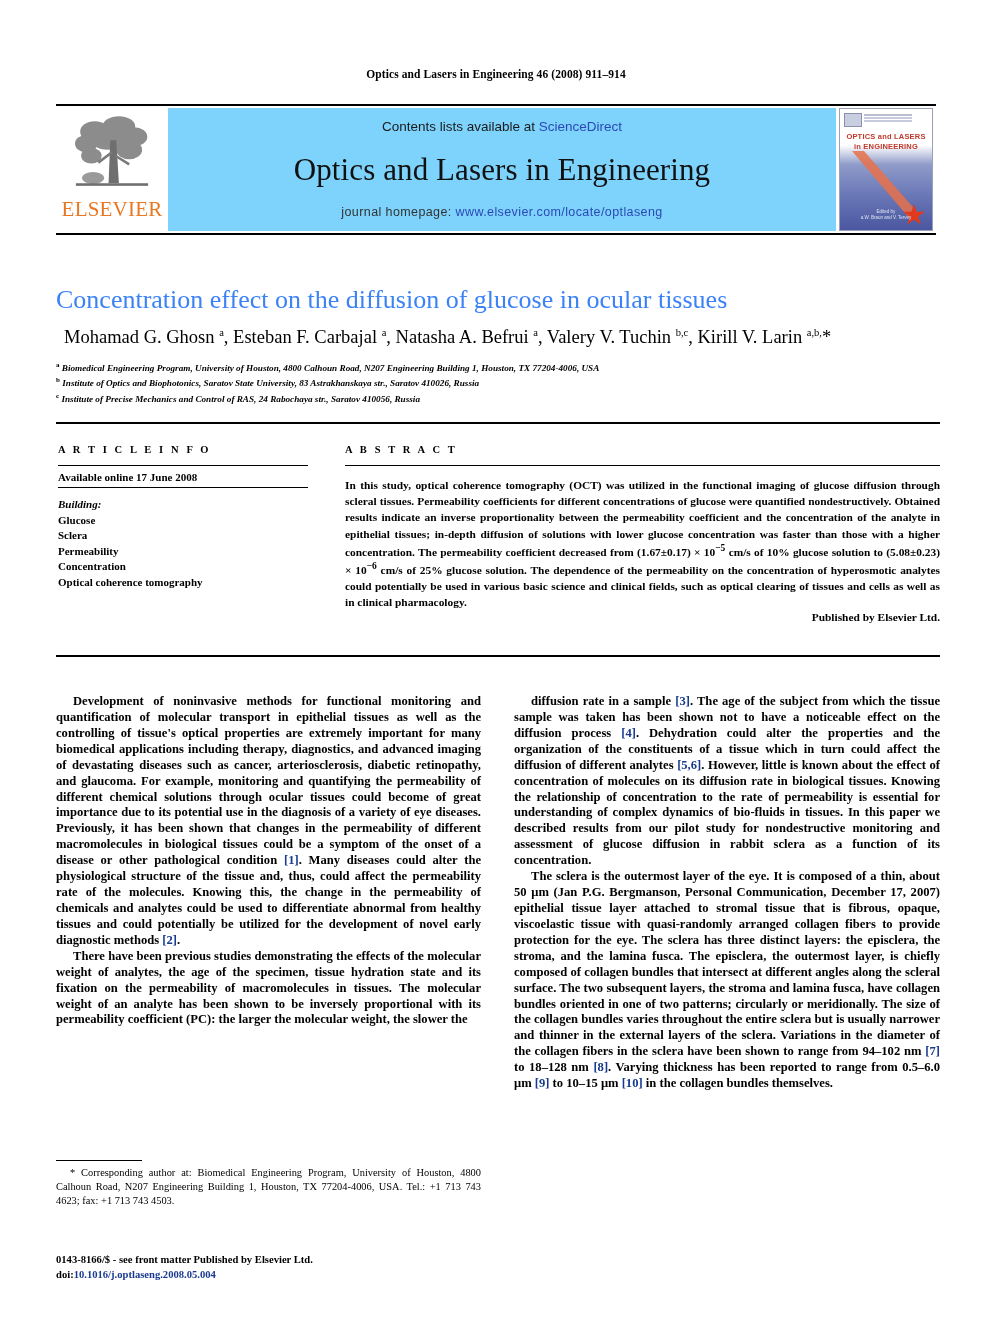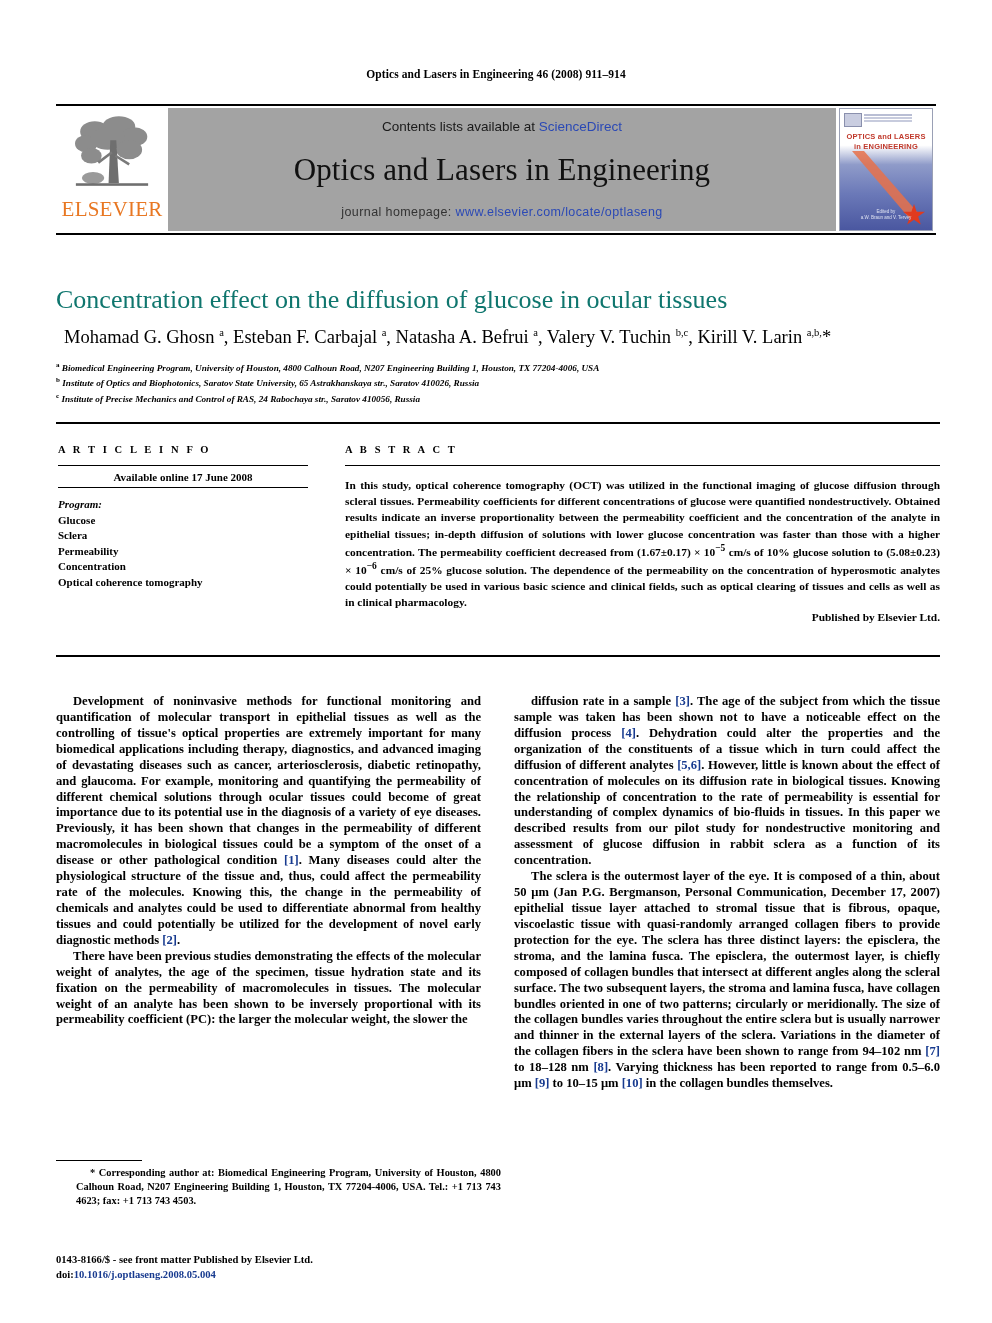--- a/index.html
+++ b/index.html
@@ -65,21 +65,21 @@
   .elsevier-word {
     font-family: "Liberation Serif", serif;
     color: #E87722;
     font-size: 21px;
     letter-spacing: 0.2px;
     line-height: 1;
     margin-top: 1px;
   }
   .grey-band {
     flex: 1 1 auto;
-    background: #a3a3a3;
+    background: #7dd3fc;
     display: flex;
     flex-direction: column;
     align-items: center;
     justify-content: space-between;
     padding: 11px 0 12px 0;
     box-sizing: border-box;
     margin: 2px 0;
   }
   .contents-line {
     font-family: "Liberation Sans", sans-serif;
@@ -172,21 +172,21 @@
   }
 
   
   .title {
     position: absolute;
     top: 285px;
     left: 56px;
     width: 884px;
     font-size: 26px;
     font-family: "Liberation Serif", serif;
-    color: #0f766e;
+    color: #3b82f6;
     line-height: 1.15;
   }
   .authors {
     position: absolute;
     top: 325px;
     left: 56px;
     width: 890px;
     font-size: 18.5px;
     font-family: "Liberation Serif", serif;
     line-height: 1.3;
@@ -240,21 +240,20 @@
   }
   .hr-thin {
     border-top: 1px solid #000;
     margin-top: 10px;
   }
   .avail {
     font-size: 11px;
     font-weight: bold;
     padding: 5px 0 4px 0;
     border-bottom: 1.6px solid #000;
-    text-align: center;
   }
   .kw-block {
     margin-top: 9px;
     font-size: 11px;
     font-weight: bold;
     line-height: 1.42;
   }
   .kw-title { font-style: italic; }
   .abstract-text {
     margin-top: 11px;
@@ -307,24 +306,23 @@
     left: 56px;
     width: 86px;
     border-top: 1.4px solid #000;
   }
   .footnote {
     position: absolute;
     top: 1166px;
     left: 56px;
     width: 425px;
     font-size: 10.4px;
-    font-weight: bold;
+    font-weight: normal;
     line-height: 1.36;
     text-align: justify;
-    margin-left: 20px;
   }
   .footnote p { margin: 0; }
   .fn-star { text-indent: 14px; }
   .fn-email { text-indent: 14px; margin-top: 2px !important; }
   .fn-email .lbl { font-style: italic; }
   .fn-link { color: #173a8f; }
   .copyline {
     position: absolute;
     top: 1253px;
     left: 56px;
@@ -395,33 +393,33 @@
   </div>
 
   <div class="title">Concentration effect on the diffusion of glucose in ocular tissues</div>
 
   <div class="authors">
     <span id="authors-html">Mohamad G. Ghosn <sup>a</sup>, Esteban F. Carbajal <sup>a</sup>, Natasha A. Befrui <sup>a</sup>, Valery V. Tuchin <sup>b,c</sup>, Kirill V. Larin <sup>a,b,</sup>*</span>
   </div>
 
   <div class="affils">
     <div><sup>a</sup> <span>Biomedical Engineering Program, University of Houston, 4800 Calhoun Road, N207 Engineering Building 1, Houston, TX 77204-4006, USA</span></div>
-    <div><sup>b</sup> <span>Institute of Optics and Biophotonics, Saratov State University, 65 Astrakhanskaya str., Saratov 410026, Russia</span></div>
+    <div><sup>b</sup> <span>Institute of Optics and Biophotonics, Saratov State University, 83 Astrakhanskaya str., Saratov 410026, Russia</span></div>
     <div><sup>c</sup> <span>Institute of Precise Mechanics and Control of RAS, 24 Rabochaya str., Saratov 410056, Russia</span></div>
   </div>
 
   <div class="band-rule-top"></div>
   <div class="band-rule-bottom"></div>
 
   <div class="info-col">
     <div class="sec-head">A R T I C L E  I N F O</div>
     <div class="hr-thin"></div>
     <div class="avail">Available online 17 June 2008</div>
     <div class="kw-block">
-      <div class="kw-title">Program:</div>
+      <div class="kw-title">Building:</div>
       <div>Glucose</div>
       <div>Sclera</div>
       <div>Permeability</div>
       <div>Concentration</div>
       <div>Optical coherence tomography</div>
     </div>
   </div>
 
   <div class="abs-col">
     <div class="sec-head">A B S T R A C T</div>

